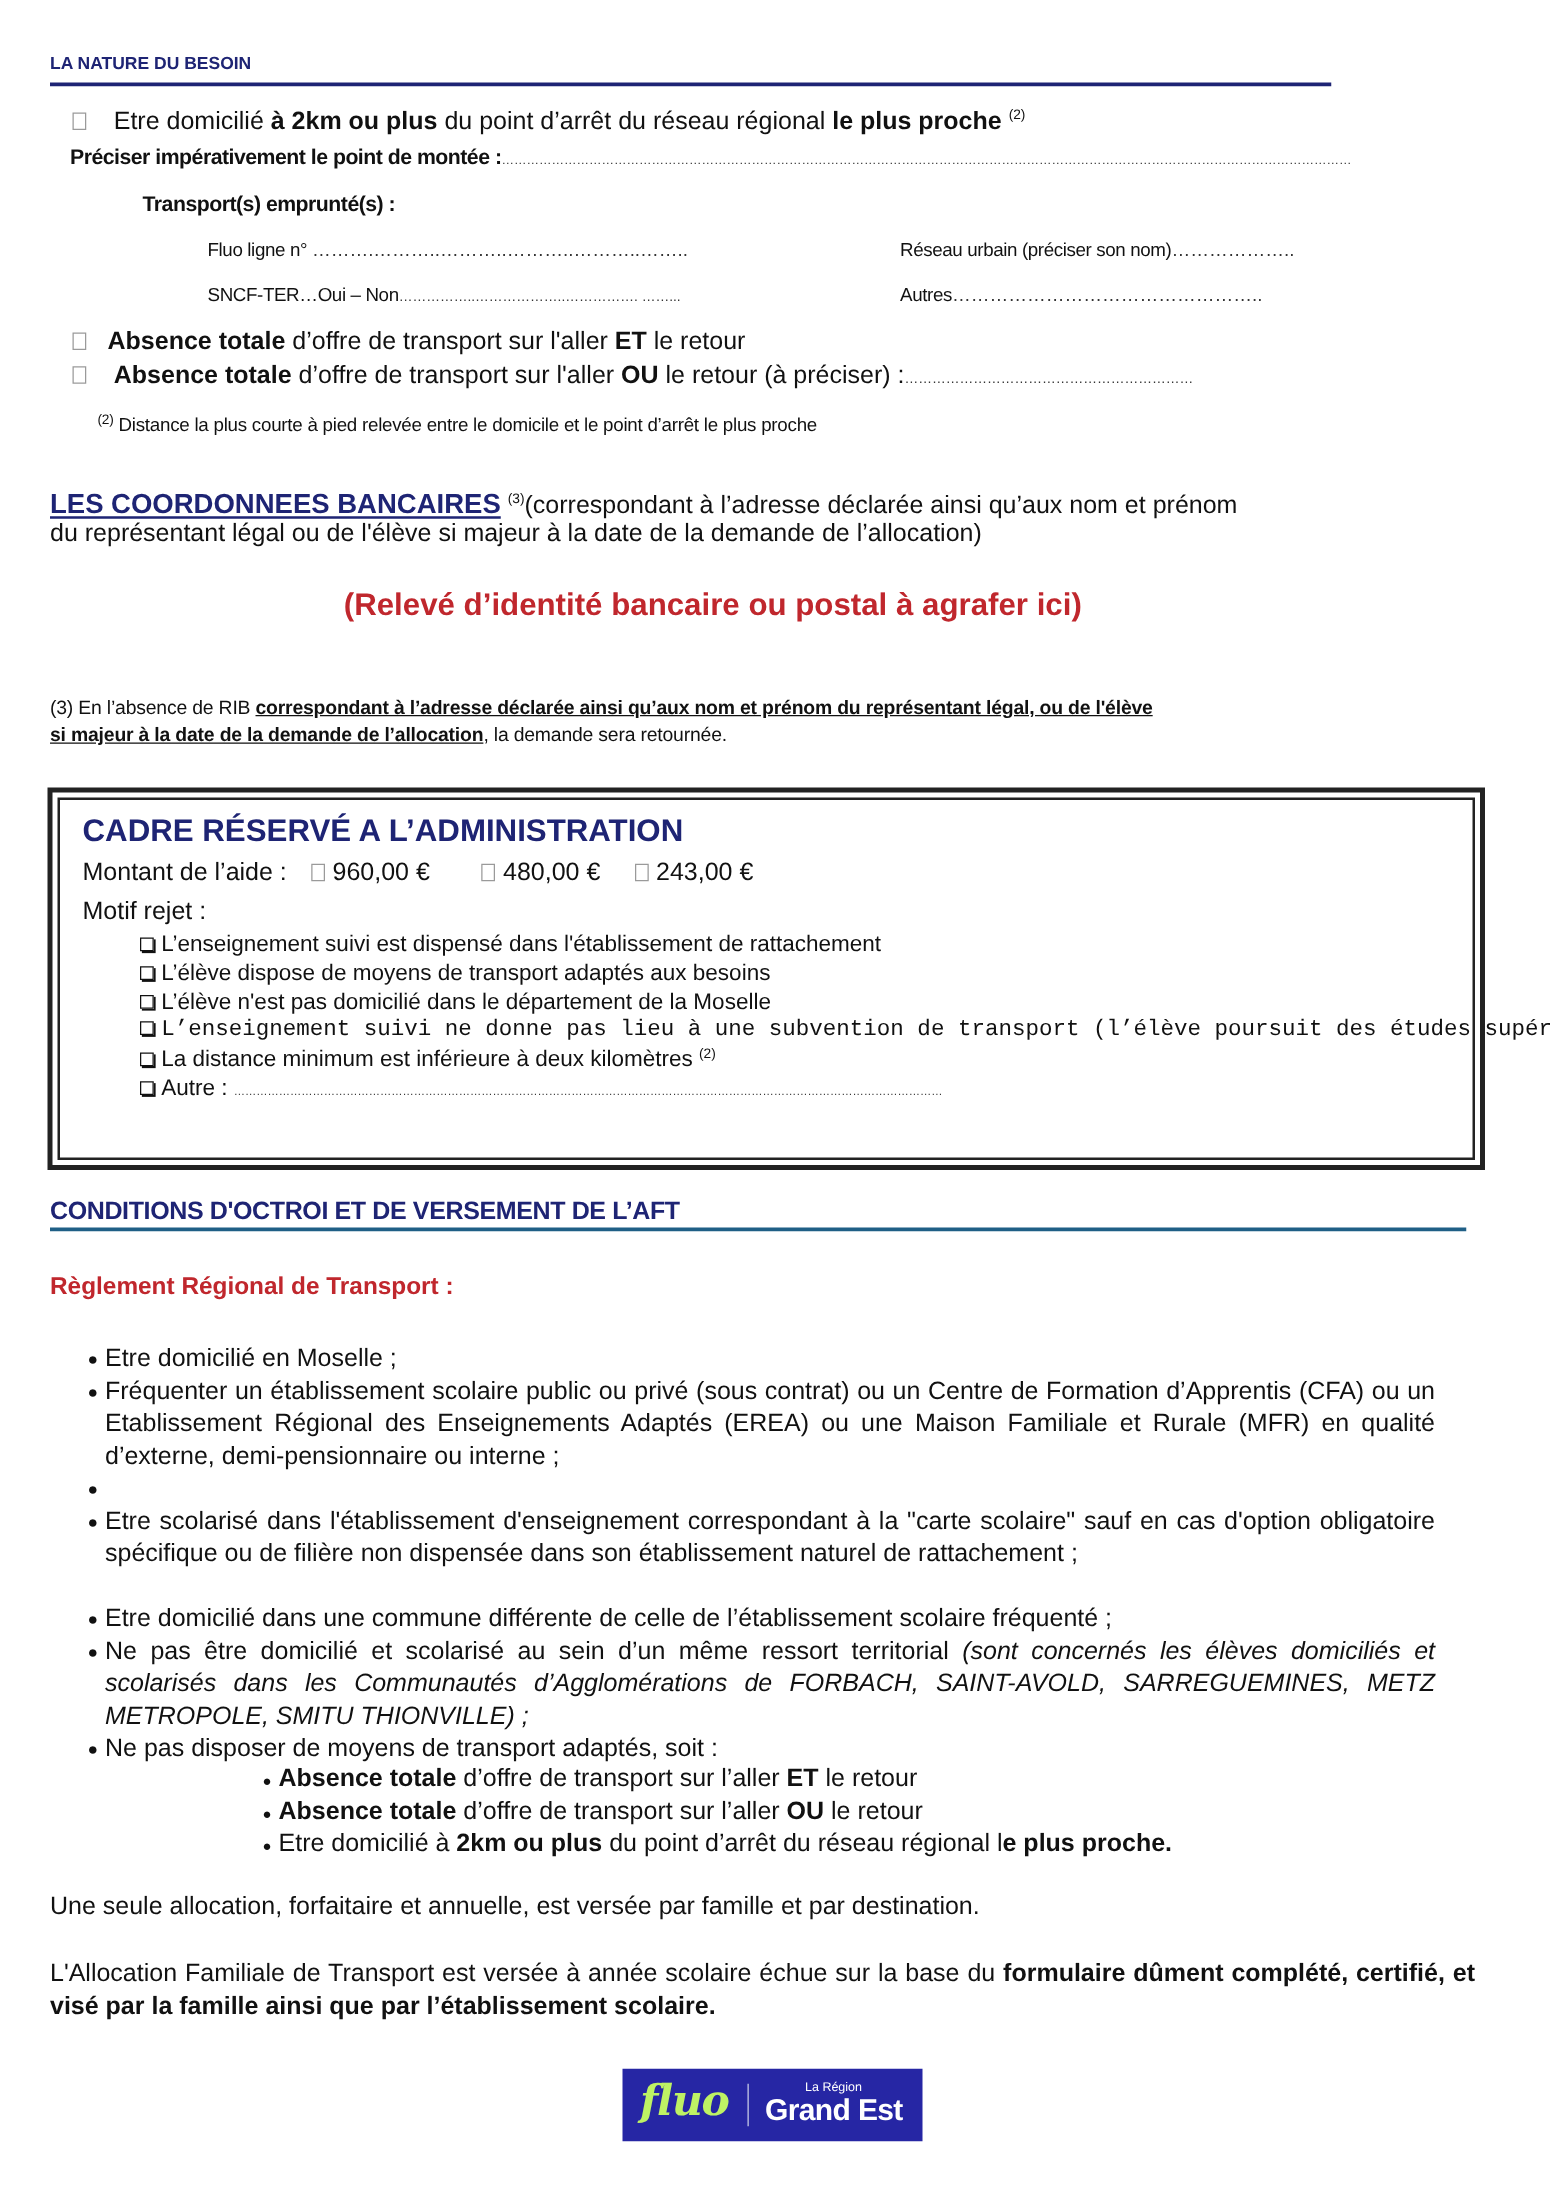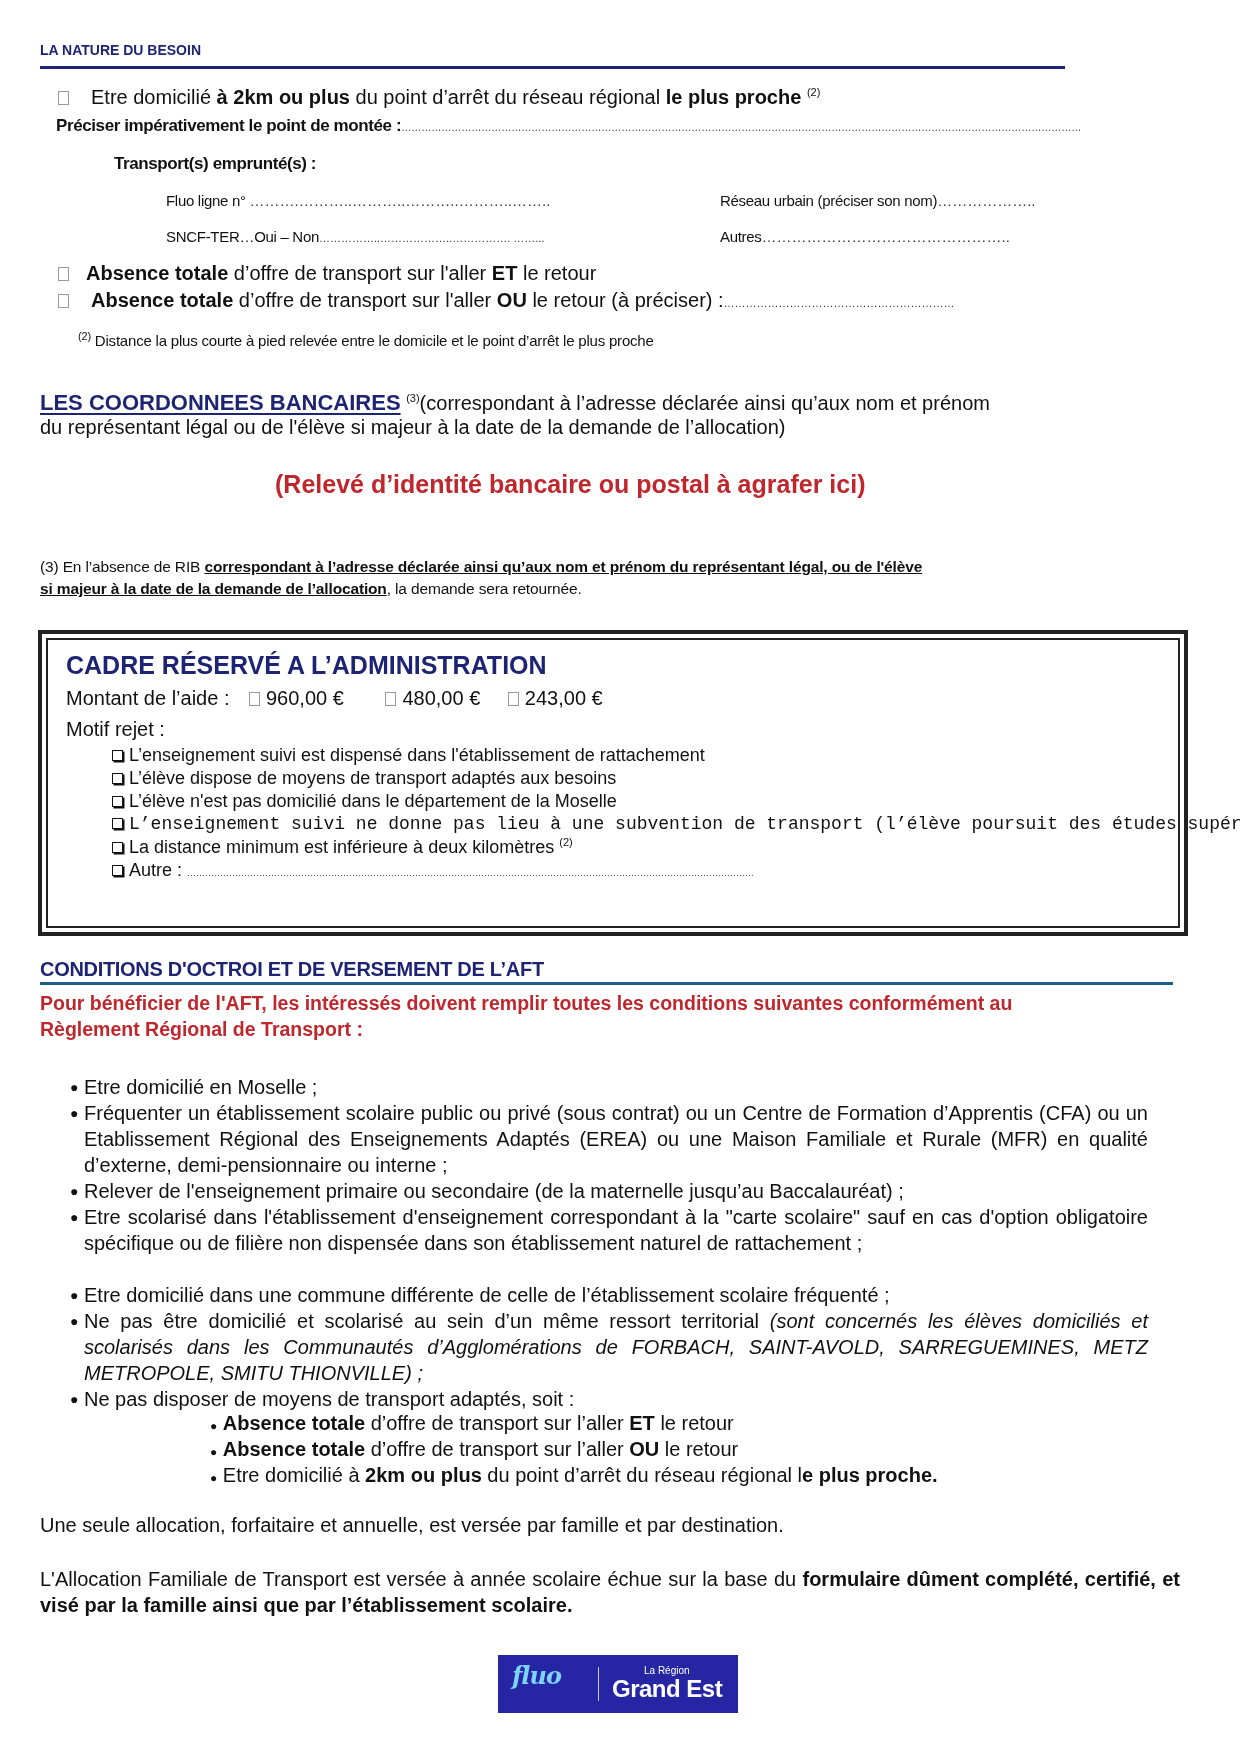--- a/index.html
+++ b/index.html
@@ -20,21 +20,21 @@
   .h-line { position: absolute; height: 3px; background: #1e2474; }
   .h-line2 { position: absolute; height: 3px; background: #1f5f86; }
   .cond { position: absolute; left: 84px; width: 1064px; font-size: 20px; line-height: 26px; text-align: justify; }
   .cond .bt { position: absolute; left: -14px; top: 0; font-size: 14px; }
   .sub { position: absolute; left: 210px; font-size: 20px; white-space: nowrap; }
   .admin-outer { position: absolute; left: 38px; top: 630px; width: 1150px; height: 306px;
                  border: 4px solid #222; box-sizing: border-box; }
   .admin-inner { position: absolute; left: 4px; top: 4px; right: 4px; bottom: 4px; border: 2px solid #222; }
   .logo { position: absolute; left: 498px; top: 1655px; width: 240px; height: 58px; background: #2626a4; }
   .logo .fluo { position: absolute; left: 14px; top: 6px; font-family: "DejaVu Serif", serif; font-style: italic;
-                font-weight: bold; font-size: 24px; color: #7dd3fc; letter-spacing: -1px; }
+                font-weight: bold; font-size: 34px; color: #bef264; letter-spacing: -1px; }
   .logo .sep { position: absolute; left: 100px; top: 12px; width: 1px; height: 34px; background: #c9cde8; }
   .logo .la { position: absolute; left: 116px; top: 10px; font-size: 10px; color: #fff; padding-left: 30px; }
   .logo .ge { position: absolute; left: 114px; top: 20px; font-size: 24px; font-weight: bold; color: #fff; letter-spacing: -0.5px; }
 </style>
 </head>
 <body>
 
 <div class="abs navy" style="left:40px;top:42px;font-size:14px;font-weight:bold;">LA NATURE DU BESOIN</div>
 <div class="h-line" style="left:40px;top:66px;width:1025px;"></div>
 
@@ -97,26 +97,26 @@
 <div class="abs" style="left:112px;top:745px;font-size:18px;"><span class="qbox"></span><span>L’enseignement suivi est dispensé dans l'établissement de rattachement</span></div>
 <div class="abs" style="left:112px;top:768px;font-size:18px;"><span class="qbox"></span><span>L’élève dispose de moyens de transport adaptés aux besoins</span></div>
 <div class="abs" style="left:112px;top:791px;font-size:18px;"><span class="qbox"></span><span>L’élève n'est pas domicilié dans le département de la Moselle</span></div>
 <div class="abs" style="left:112px;top:814px;font-size:18px;font-family:Liberation Mono, monospace;"><span class="qbox"></span><span>L’enseignement suivi ne donne pas lieu à une subvention de transport (l’élève poursuit des études supérieures)</span></div>
 <div class="abs" style="left:112px;top:837px;font-size:18px;"><span class="qbox"></span><span>La distance minimum est inférieure à deux kilomètres</span> <sup>(2)</sup></div>
 <div class="abs" style="left:112px;top:860px;font-size:18px;"><span class="qbox"></span><span>Autre :</span> <span class="dots" style="font-size:9px;">………………………………………………………………………………………………………………………………………………………………………</span></div>
 
 <div class="abs navy" style="left:40px;top:958px;font-size:20px;font-weight:bold;letter-spacing:-0.3px;">CONDITIONS  D'OCTROI ET DE VERSEMENT DE L’AFT</div>
 <div class="h-line2" style="left:40px;top:982px;width:1133px;"></div>
 <div class="abs red" style="left:40px;top:990px;font-size:19.5px;font-weight:bold;line-height:26px;">
-  <span>Pour bénéficier de l'AFT, les intéressés doivent remplir toutes les conditions suivantes conformément au</span><br><span>Règlement Régional de Transport :</span>
+  <br><span>Règlement Régional de Transport :</span>
 </div>
 
 <div class="cond" style="top:1074px;"><span class="bt">●</span><span>Etre domicilié en Moselle ;</span></div>
 <div class="cond" style="top:1100px;"><span class="bt">●</span><span>Fréquenter un établissement scolaire public ou privé (sous contrat) ou un Centre de Formation d’Apprentis (CFA) ou un Etablissement Régional des Enseignements Adaptés (EREA) ou une Maison Familiale et Rurale (MFR) en qualité d’externe, demi-pensionnaire ou interne ;</span></div>
-<div class="cond" style="top:1178px;"><span class="bt">●</span><span>Relever de l'enseignement primaire ou secondaire (de la maternelle jusqu’au Baccalauréat) ;</span></div>
+<div class="cond" style="top:1178px;"><span class="bt">●</span></div>
 <div class="cond" style="top:1204px;"><span class="bt">●</span><span>Etre scolarisé dans l'établissement d'enseignement correspondant à la "carte scolaire" sauf en cas d'option obligatoire spécifique ou de filière non dispensée dans son établissement naturel de rattachement ;</span></div>
 <div class="cond" style="top:1282px;"><span class="bt">●</span><span>Etre domicilié dans une commune différente de celle de l’établissement scolaire fréquenté ;</span></div>
 <div class="cond" style="top:1308px;"><span class="bt">●</span><span>Ne pas être domicilié et scolarisé au sein d’un même ressort territorial </span><i>(sont concernés les élèves domiciliés et scolarisés dans les Communautés d’Agglomérations de FORBACH, SAINT-AVOLD, SARREGUEMINES, METZ METROPOLE, SMITU THIONVILLE) ;</i></div>
 <div class="cond" style="top:1386px;"><span class="bt">●</span><span>Ne pas disposer de moyens de transport adaptés, soit :</span></div>
 
 <div class="sub" style="top:1412px;"><span style="font-size:12px;">●</span> <b>Absence totale</b><span> d’offre de transport sur l’aller </span><b>ET</b><span> le retour</span></div>
 <div class="sub" style="top:1438px;"><span style="font-size:12px;">●</span> <b>Absence totale</b><span> d’offre de transport sur l’aller </span><b>OU</b><span> le retour</span></div>
 <div class="sub" style="top:1464px;"><span style="font-size:12px;">●</span> <span>Etre domicilié à </span><b>2km ou plus</b><span> du point d’arrêt du réseau régional l</span><b>e plus proche.</b></div>
 
 <div class="abs" style="left:40px;top:1514px;font-size:20px;">Une seule allocation, forfaitaire et annuelle, est versée par famille et par destination.</div>

